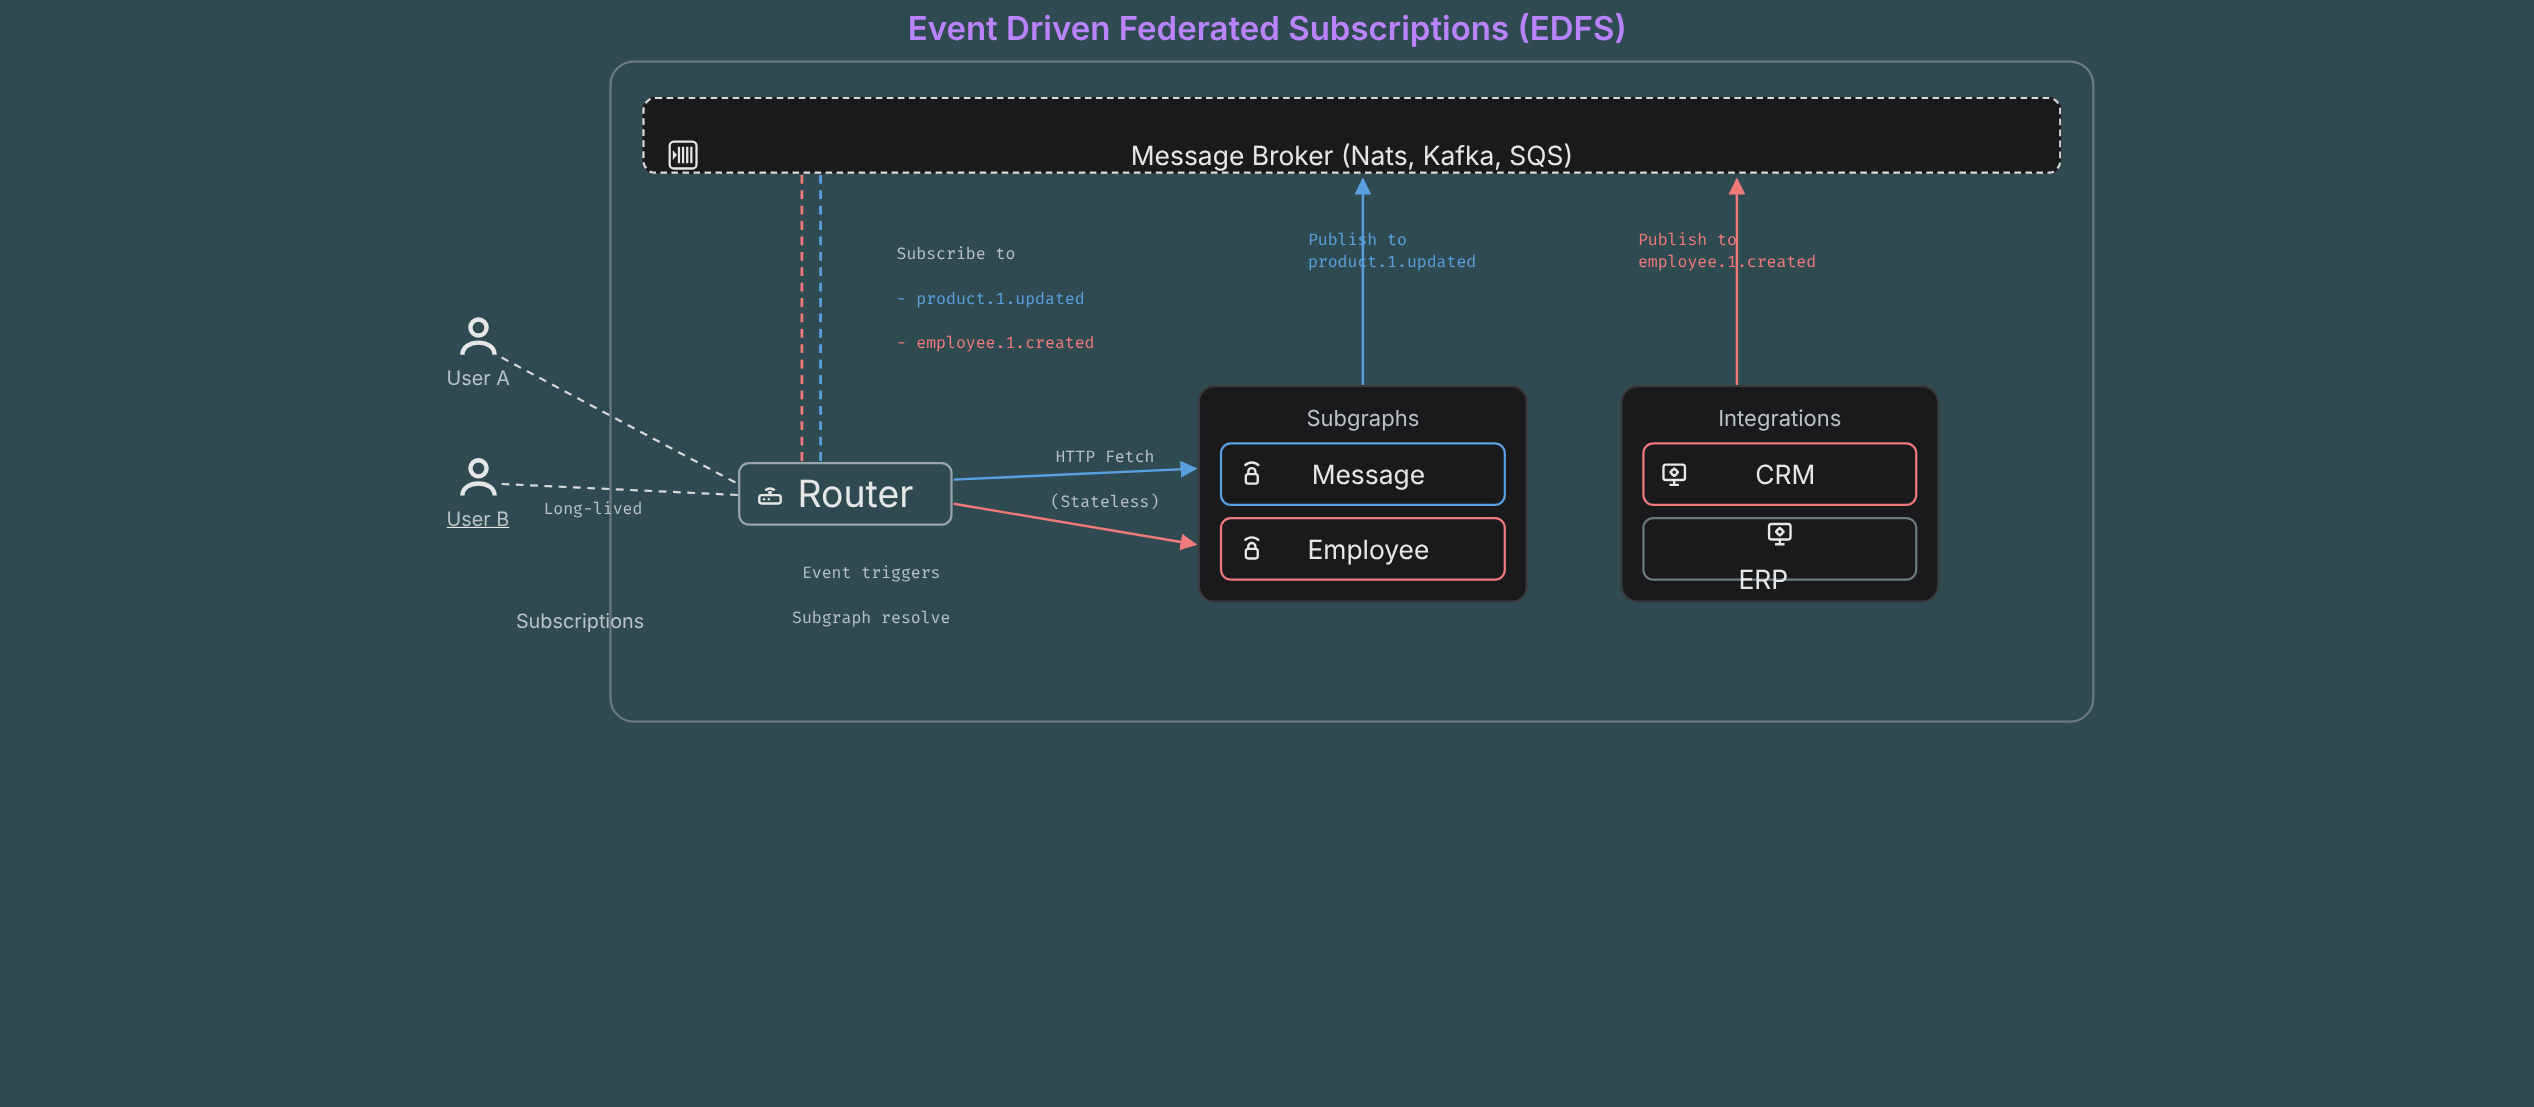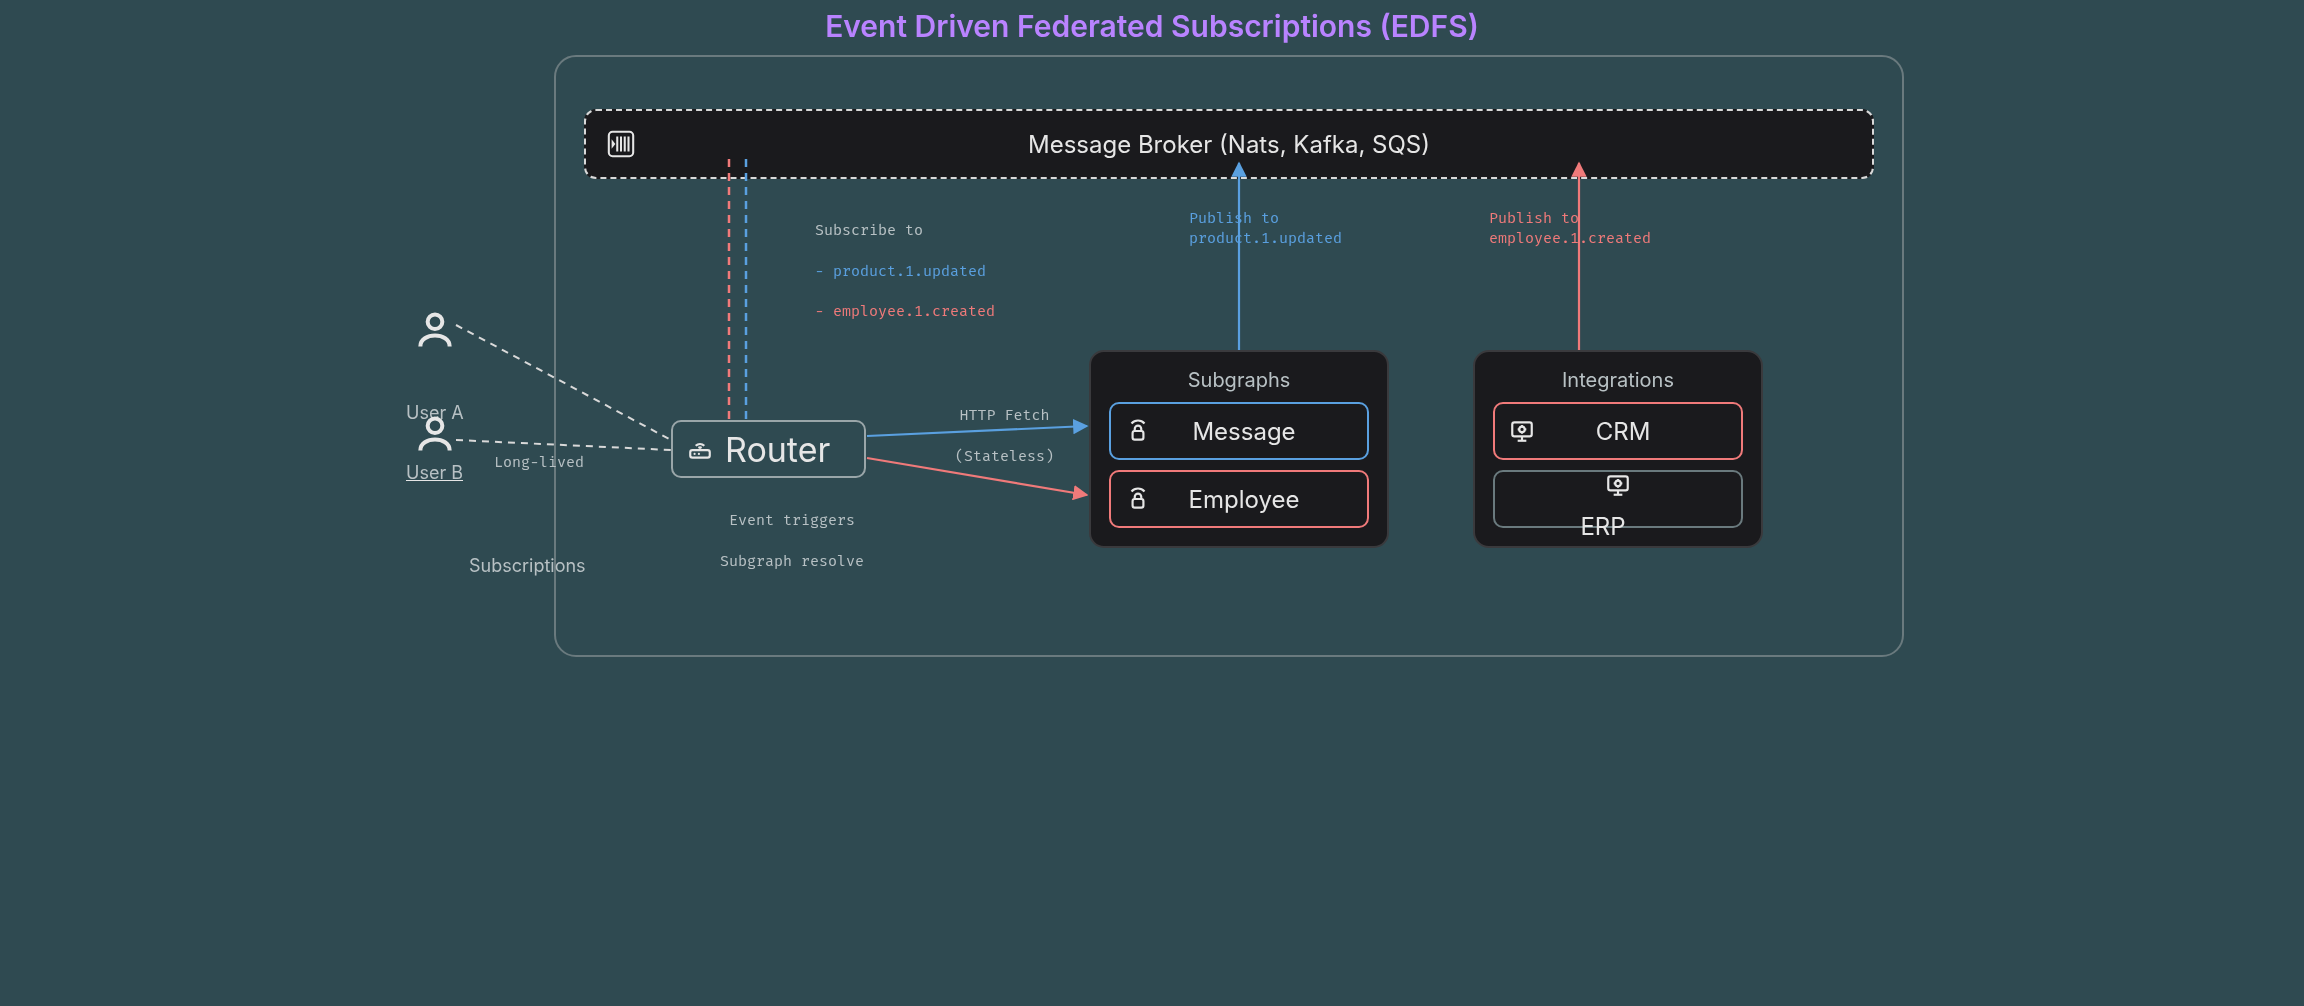--- a/index.html
+++ b/index.html
@@ -11,21 +11,21 @@
     --muted:#b8c1c4;
     --blue:#5aa0e0;
     --red:#f07a7a;
     --mono:'Fira Mono','Menlo','Consolas',monospace;
   }
   *{box-sizing:border-box;}
   html,body{margin:0;padding:0;background:var(--bg);font-family:'Inter','Segoe UI',Arial,sans-serif;color:var(--text);}
   .stage{position:relative;width:1536px;height:671px;margin:0 auto;}
   .title{position:absolute;left:0;right:0;top:8px;text-align:center;font-size:30px;font-weight:600;color:var(--title);}
   .big-frame{position:absolute;left:170px;top:55px;width:1350px;height:602px;border:2px solid #6a7a7e;border-radius:22px;}
-  .broker{position:absolute;left:200px;top:88px;width:1290px;height:70px;background:var(--panel);border:2px dashed #d9d9d9;border-radius:12px;display:flex;align-items:center;margin-top:21px;}
+  .broker{position:absolute;left:200px;top:88px;width:1290px;height:70px;background:var(--panel);border:2px dashed #d9d9d9;border-radius:12px;display:flex;align-items:flex-end;}
   .broker .icon-slot{width:70px;display:flex;align-items:center;justify-content:center;}
   .broker .label{flex:1;text-align:center;font-size:24px;color:var(--text);padding-right:70px;}
   .user{position:absolute;display:flex;flex-direction:column;align-items:center;color:var(--text);}
   .user svg{width:44px;height:44px;}
   .user .uname{margin-top:6px;font-size:18px;color:var(--muted);}
   .small-label{position:absolute;font-family:var(--mono);font-size:15px;color:var(--muted);white-space:pre;line-height:1.35;}
   .section-label{position:absolute;font-size:18px;color:var(--muted);}
   .router-box{position:absolute;left:287px;top:420px;width:195px;height:58px;border:2px solid #9aa6a9;border-radius:10px;display:flex;align-items:center;gap:12px;padding:0 14px;background:rgba(0,0,0,0);}
   .router-box .r-label{font-size:34px;color:var(--text);}
   .card{position:absolute;background:var(--panel);border:2px solid #3a3a3d;border-radius:16px;padding:14px 18px 18px;}
@@ -56,21 +56,21 @@
         <line x1="12" y1="8" x2="12" y2="24"></line>
         <line x1="16" y1="8" x2="16" y2="24"></line>
         <line x1="20" y1="8" x2="20" y2="24"></line>
         <line x1="24" y1="8" x2="24" y2="24"></line>
         <polygon points="6,11 10,16 6,21" fill="#e6e6e6" stroke="none"></polygon>
       </svg>
     </div>
     <div class="label">Message Broker (Nats, Kafka, SQS)</div>
   </div>
 
-  <div class="user" style="left:22px;top:308px;gap:44px;">
+  <div class="user" style="left:22px;top:284px;">
     <svg viewBox="0 0 24 24" fill="none" stroke="#e6e6e6" stroke-width="2.2">
       <circle cx="12" cy="7.5" r="4"></circle>
       <path d="M4 21c0-4 4-6 8-6s8 2 8 6"></path>
     </svg>
     <div class="uname">User A</div>
   </div>
 
   <div class="user" style="left:22px;top:412px;text-decoration:underline;">
     <svg viewBox="0 0 24 24" fill="none" stroke="#e6e6e6" stroke-width="2.2">
       <circle cx="12" cy="7.5" r="4"></circle>

